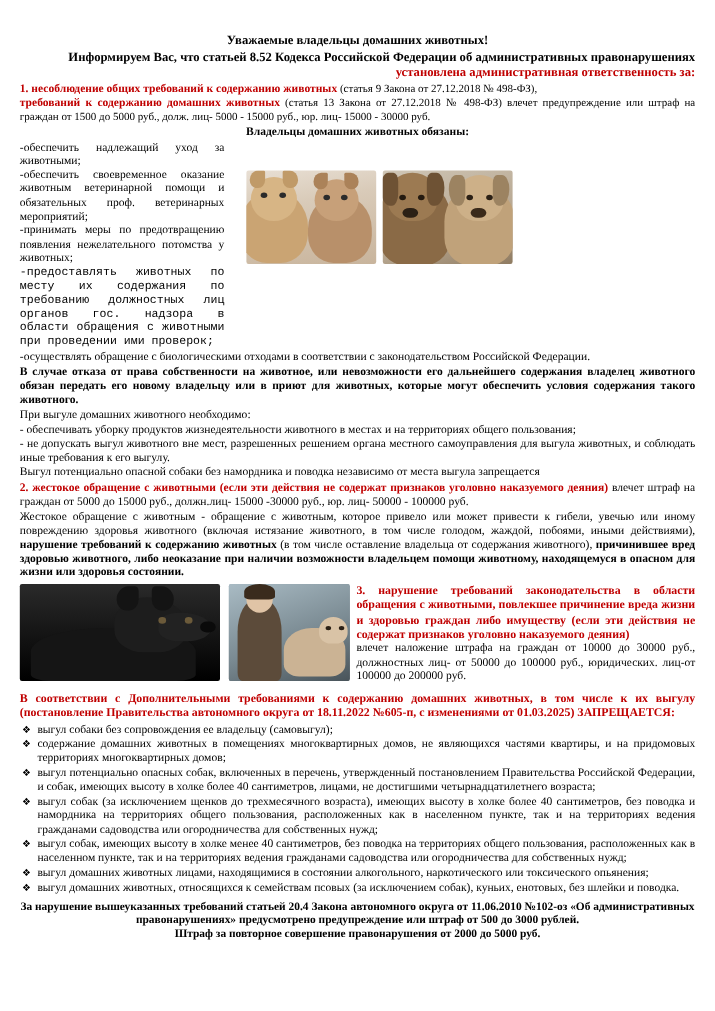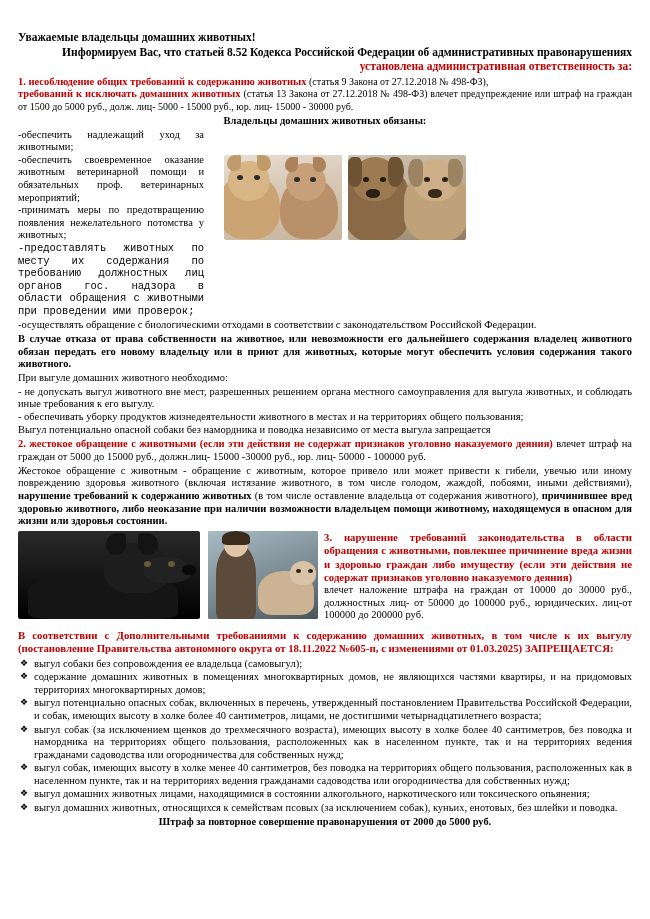--- a/index.html
+++ b/index.html
@@ -20,21 +20,21 @@
     height: 919px;
     box-sizing: border-box;
     padding: 30px 18px 6px 18px;
     position: relative;
   }
   .b { font-weight: bold; }
   .red { color: #c00000; }
   .title1 {
     font-size: 11.5px;
     font-weight: bold;
-    text-align: left;
+    text-align: center;
     line-height: 1.22;
     margin: 0 0 1px 0;
   }
   .title2 {
     font-size: 11.5px;
     font-weight: bold;
     text-align: right;
     line-height: 1.25;
     margin: 0 0 2px 0;
   }
@@ -138,21 +138,21 @@
 <div class="page">
 
   <div class="title1">Уважаемые владельцы домашних животных!</div>
 
   <div class="title2">
     <span>Информируем Вас, что статьей 8.52 Кодекса Российской Федерации об административных правонарушениях </span><span class="red">установлена административная ответственность за:</span>
   </div>
 
   <div class="para">
     <span class="b red">1. несоблюдение общих требований к содержанию животных</span><span class="small"> (статья 9 Закона от 27.12.2018 № 498-ФЗ),</span><br>
-    <span class="b red">требований к исключать домашних животных</span><span class="small"> (статья 13 Закона от 27.12.2018 № 498-ФЗ) влечет предупреждение или штраф на граждан от 1500 до 5000 руб., долж. лиц- 5000 - 15000 руб., юр. лиц- 15000 - 30000 руб.</span>
+    <span class="b red">требований к содержанию домашних животных</span><span class="small"> (статья 13 Закона от 27.12.2018 № 498-ФЗ) влечет предупреждение или штраф на граждан от 1500 до 5000 руб., долж. лиц- 5000 - 15000 руб., юр. лиц- 15000 - 30000 руб.</span>
   </div>
 
   <div class="para-c b">Владельцы домашних животных обязаны:</div>
 
   <div style="position:relative;">
     <div class="photo" id="photo-kittens" style="position:absolute; left:206px; top:26px;">
       <div class="ph-shape" style="left:-6px; top:18px; width:62px; height:66px; background:#caa473; border-radius:50% 50% 40% 40%;"></div>
       <div class="ph-shape" style="left:4px; top:6px; width:42px; height:40px; background:#d7b585; border-radius:50%;"></div>
       <div class="ph-shape" style="left:3px; top:0px; width:14px; height:16px; background:#c09a68; border-radius:60% 10% 50% 50%;"></div>
       <div class="ph-shape" style="left:33px; top:0px; width:14px; height:16px; background:#c09a68; border-radius:10% 60% 50% 50%;"></div>
@@ -187,22 +187,22 @@
     <div class="list-dash" style="width:186px;">-обеспечить своевременное оказание животным ветеринарной помощи и обязательных проф. ветеринарных мероприятий;</div>
     <div class="list-dash" style="width:186px;">-принимать меры по предотвращению появления нежелательного потомства у животных;</div>
     <div class="list-dash" style="width:186px;font-family:Liberation Mono, monospace;">-предоставлять животных по месту их содержания по требованию должностных лиц органов гос. надзора в области обращения с животными при проведении ими проверок;</div>
   </div>
 
   <div class="list-dash" style="margin-top:2px;">-осуществлять обращение с биологическими отходами в соответствии с законодательством Российской Федерации.</div>
 
   <div class="para b" style="margin-top:1px;">В случае отказа от права собственности на животное, или невозможности его дальнейшего содержания владелец животного обязан передать его новому владельцу или в приют для животных, которые могут обеспечить условия содержания такого животного.</div>
 
   <div class="para">При выгуле домашних животного необходимо:</div>
+  <div class="list-dash">- обеспечивать уборку продуктов жизнедеятельности животного в местах и на территориях общего пользования;</div>
   <div class="list-dash">- не допускать выгул животного вне мест, разрешенных решением органа местного самоуправления для выгула животных, и соблюдать иные требования к его выгулу.</div>
-  <div class="list-dash">- обеспечивать уборку продуктов жизнедеятельности животного в местах и на территориях общего пользования;</div>
   <div class="list-dash">Выгул потенциально опасной собаки без намордника и поводка независимо от места выгула запрещается</div>
 
   <div class="para" style="margin-top:2px;">
     <span class="b red">2. жестокое обращение с животными (если эти действия не содержат признаков уголовно наказуемого деяния)</span><span> влечет штраф на граждан от 5000 до 15000 руб., должн.лиц- 15000 -30000 руб., юр. лиц- 50000 - 100000 руб.</span>
   </div>
   <div class="para">
     <span>Жестокое обращение с животным - обращение с животным, которое привело или может привести к гибели, увечью или иному повреждению здоровья животного</span><span> (включая истязание животного, в том числе голодом, жаждой, побоями, иными действиями), </span><span class="b">нарушение требований к содержанию животных</span><span> (в том числе оставление владельца от содержания животного), </span><span class="b">причинившее вред здоровью животного, либо неоказание при наличии возможности владельцем помощи животному, находящемуся в опасном для жизни или здоровья состоянии.</span>
   </div>
 
   <div style="position:relative; margin-top:3px; min-height:92px;">
@@ -228,24 +228,25 @@
     </div>
     <div style="margin-left:306px;">
       <div class="sec-head red">3. нарушение требований законодательства в области обращения с животными, повлекшее причинение вреда жизни и здоровью граждан либо имуществу (если эти действия не содержат признаков уголовно наказуемого деяния)</div>
       <div class="para"> влечет наложение штрафа на граждан от 10000 до 30000 руб., должностных лиц- от 50000 до 100000 руб., юридических. лиц-от 100000 до 200000 руб.</div>
     </div>
   </div>
 
   <div class="sec-head red" style="margin-top:6px;">В соответствии с Дополнительными требованиями к содержанию домашних животных, в том числе к их выгулу (постановление Правительства автономного округа от 18.11.2022 №605-п, с изменениями от 01.03.2025) ЗАПРЕЩАЕТСЯ:</div>
 
   <ul class="bullet-list" style="margin-top:2px;">
-    <li><span class="bmark">❖</span><span>выгул собаки без сопровождения ее владельца (самовыгул);</span></li>
+    <li><span class="bmark">❖</span><span>выгул собаки без сопровождения ее владельцу (самовыгул);</span></li>
     <li><span class="bmark">❖</span><span>содержание домашних животных в помещениях многоквартирных домов, не являющихся частями квартиры, и на придомовых территориях многоквартирных домов;</span></li>
     <li><span class="bmark">❖</span><span>выгул потенциально опасных собак, включенных в перечень, утвержденный постановлением Правительства Российской Федерации, и собак, имеющих высоту в холке более 40 сантиметров, лицами, не достигшими четырнадцатилетнего возраста;</span></li>
     <li><span class="bmark">❖</span><span>выгул собак (за исключением щенков до трехмесячного возраста), имеющих высоту в холке более 40 сантиметров, без поводка и намордника на территориях общего пользования, расположенных как в населенном пункте, так и на территориях ведения гражданами садоводства или огородничества для собственных нужд;</span></li>
     <li><span class="bmark">❖</span><span>выгул собак, имеющих высоту в холке менее 40 сантиметров, без поводка на территориях общего пользования, расположенных как в населенном пункте, так и на территориях ведения гражданами садоводства или огородничества для собственных нужд;</span></li>
     <li><span class="bmark">❖</span><span>выгул домашних животных лицами, находящимися в состоянии алкогольного, наркотического или токсического опьянения;</span></li>
     <li><span class="bmark">❖</span><span>выгул домашних животных, относящихся к семействам псовых (за исключением собак), куньих, енотовых, без шлейки и поводка.</span></li>
   </ul>
 
+  <div class="footer-note">За нарушение вышеуказанных требований статьей 20.4 Закона автономного округа от 11.06.2010 №102-оз «Об  административных правонарушениях» предусмотрено предупреждение или штраф от 500 до 3000 рублей.</div>
   <div class="footer-note" style="margin-top:0;">Штраф за повторное совершение правонарушения от 2000 до 5000 руб.</div>
 
 </div>
 
 </body></html>

